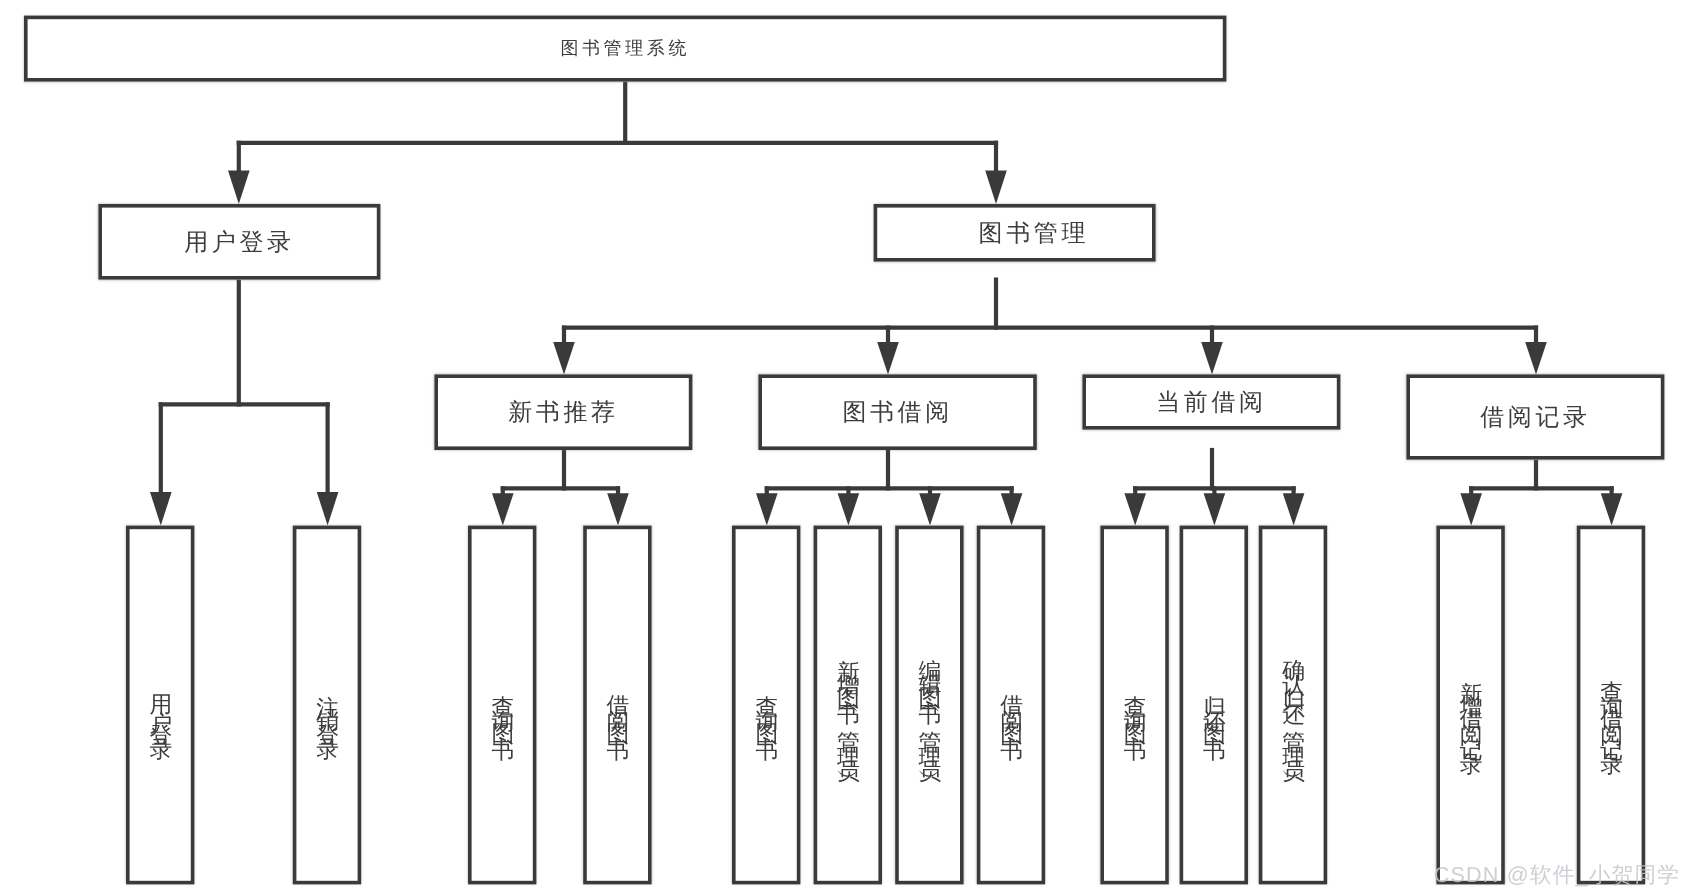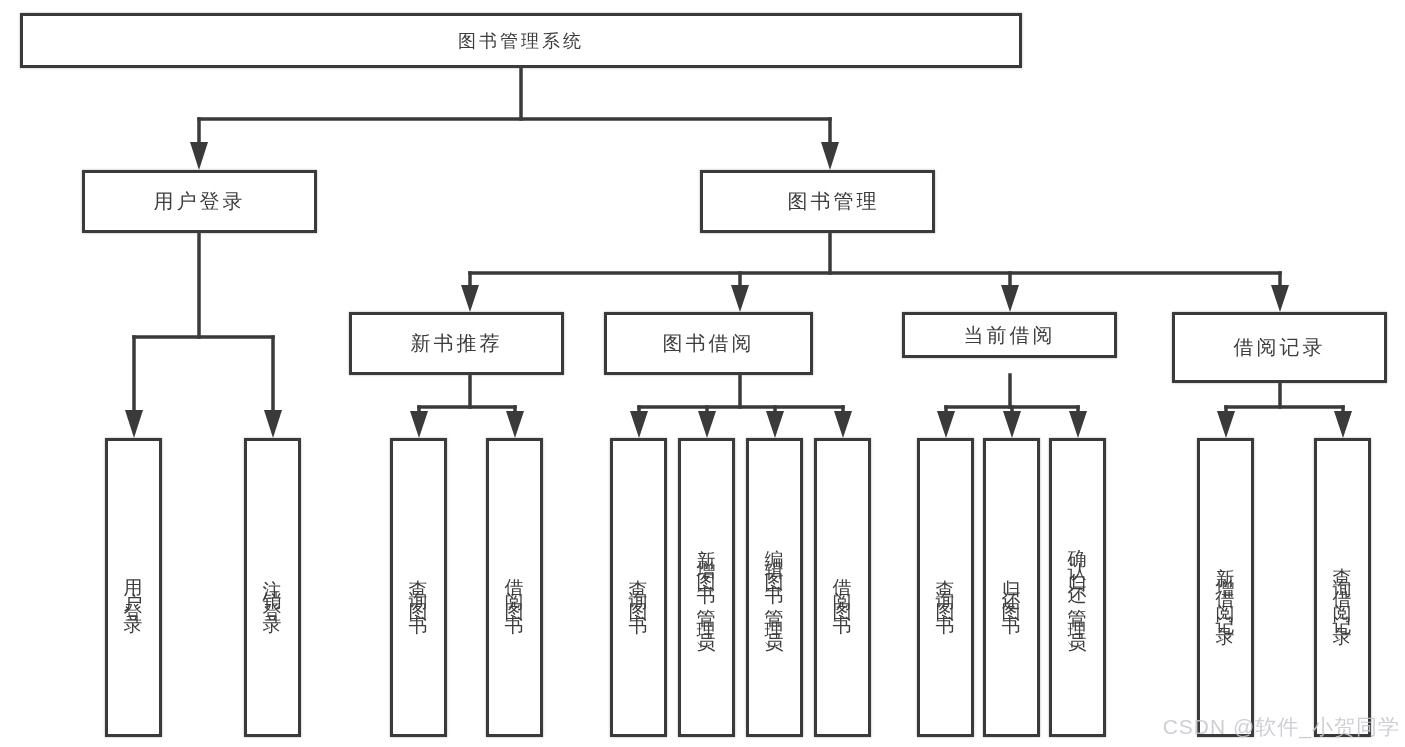--- a/index.html
+++ b/index.html
@@ -26,34 +26,34 @@
     box-sizing: border-box;
     border: 3px solid #3a3a3a;
     background: #ffffff;
     color: #3d3d3d;
     display: flex;
     align-items: center;
     justify-content: center;
     box-shadow: 0 0 2px rgba(110,110,110,0.55);
     z-index: 2;
   }
-  .node.root  { font-size: 18px; letter-spacing: 3px; }
+  .node.root  { font-size: 15px; letter-spacing: 3px; }
   .node.lvl   { font-size: 20px; letter-spacing: 3px; }
   .node.leaf  {
     writing-mode: vertical-rl;
     font-size: 19px;
     letter-spacing: 12px;
     line-height: 1;
     text-align: center;
   }
   .watermark {
     position: absolute;
     right: 5px;
     bottom: 6px;
-    font-size: 21px;
+    font-size: 18px;
     letter-spacing: 1px;
     color: rgba(198,198,204,0.85);
     z-index: 5;
     white-space: nowrap;
   }
 </style>
 </head>
 <body>
 
 <div class="canvas">
@@ -120,24 +120,24 @@
       <polygon points="1003,411 1021,411 1012,438"></polygon>
       <polygon points="1069,411 1087,411 1078,438"></polygon>
       <polygon points="1217,411 1235,411 1226,438"></polygon>
       <polygon points="1334,411 1352,411 1343,438"></polygon>
     </g>
   </svg>
 
   <div class="node root" style="left:20px; top:13px; width:1002px; height:55px;">图书管理系统</div>
 
   <div class="node lvl" style="left:82px; top:170px; width:235px; height:63px;">用户登录</div>
-  <div class="node lvl" style="left:700px; top:170px; width:235px; height:63px;padding-left:32px;">图书管理</div>
+  <div class="node lvl" style="left:728px; top:170px; width:235px; height:48px;padding-left:32px;">图书管理</div>
 
-  <div class="node lvl" style="left:349px; top:312px; width:215px; height:63px;">新书推荐</div>
-  <div class="node lvl" style="left:604px; top:312px; width:209px; height:63px;">图书借阅</div>
+  <div class="node lvl" style="left:362px; top:312px; width:215px; height:63px;">新书推荐</div>
+  <div class="node lvl" style="left:632px; top:312px; width:232px; height:63px;">图书借阅</div>
   <div class="node lvl" style="left:902px; top:312px; width:215px; height:46px;">当前借阅</div>
   <div class="node lvl" style="left:1172px; top:312px; width:215px; height:71px;">借阅记录</div>
 
   <div class="node leaf" style="left:105px; top:438px; width:57px; height:299px;">用户登录</div>
   <div class="node leaf" style="left:244px; top:438px; width:57px; height:299px;">注销登录</div>
 
   <div class="node leaf" style="left:390px; top:438px; width:57px; height:299px;">查询图书</div>
   <div class="node leaf" style="left:486px; top:438px; width:57px; height:299px;">借阅图书</div>
 
   <div class="node leaf" style="left:610px; top:438px; width:57px; height:299px;">查询图书</div>

